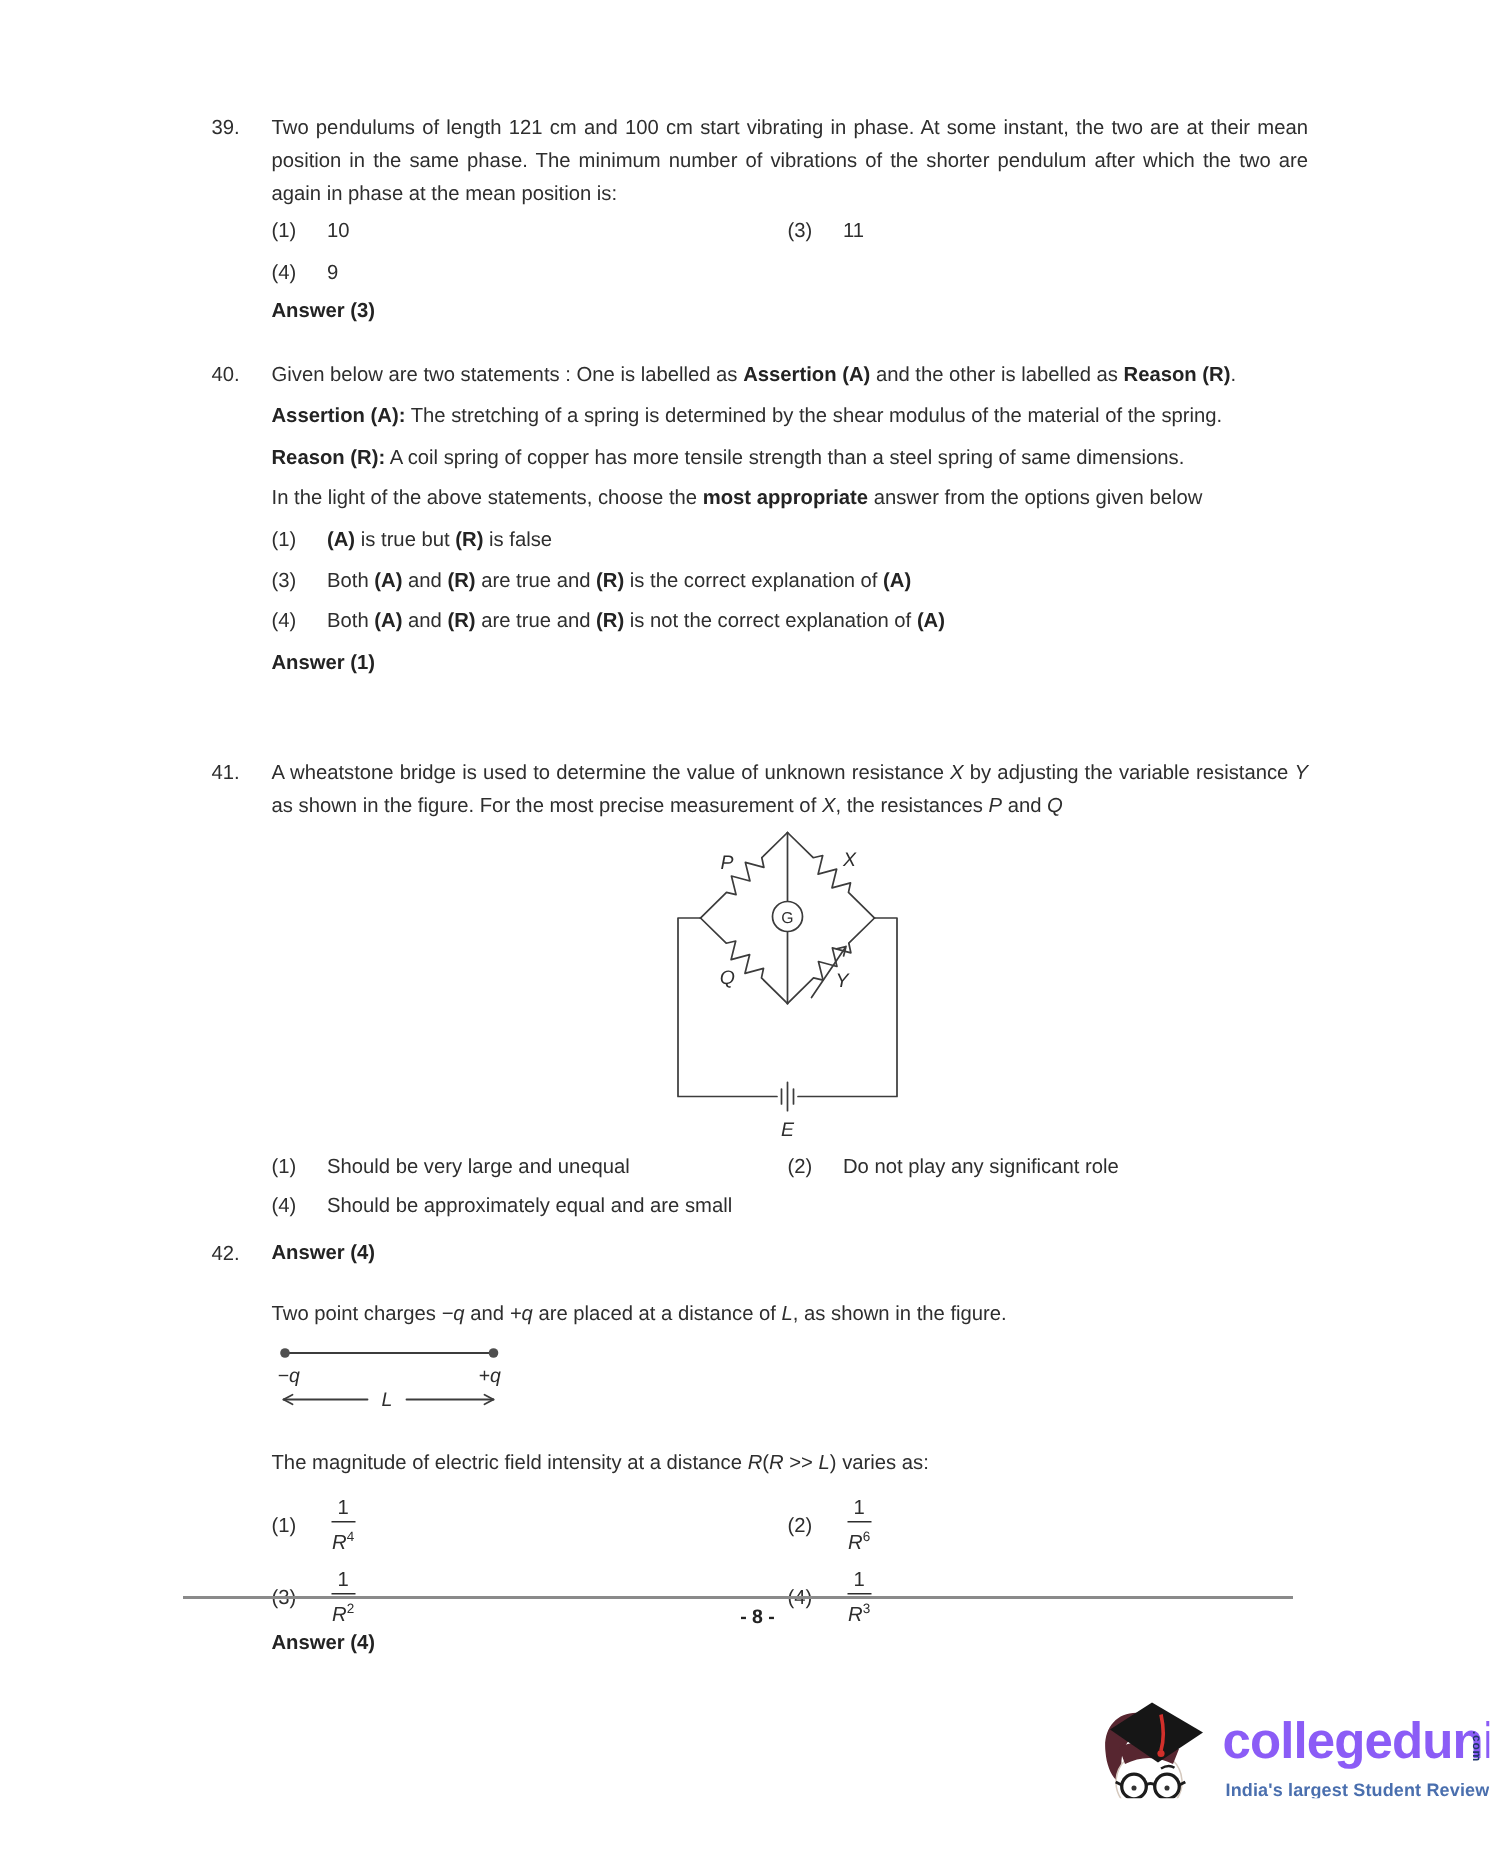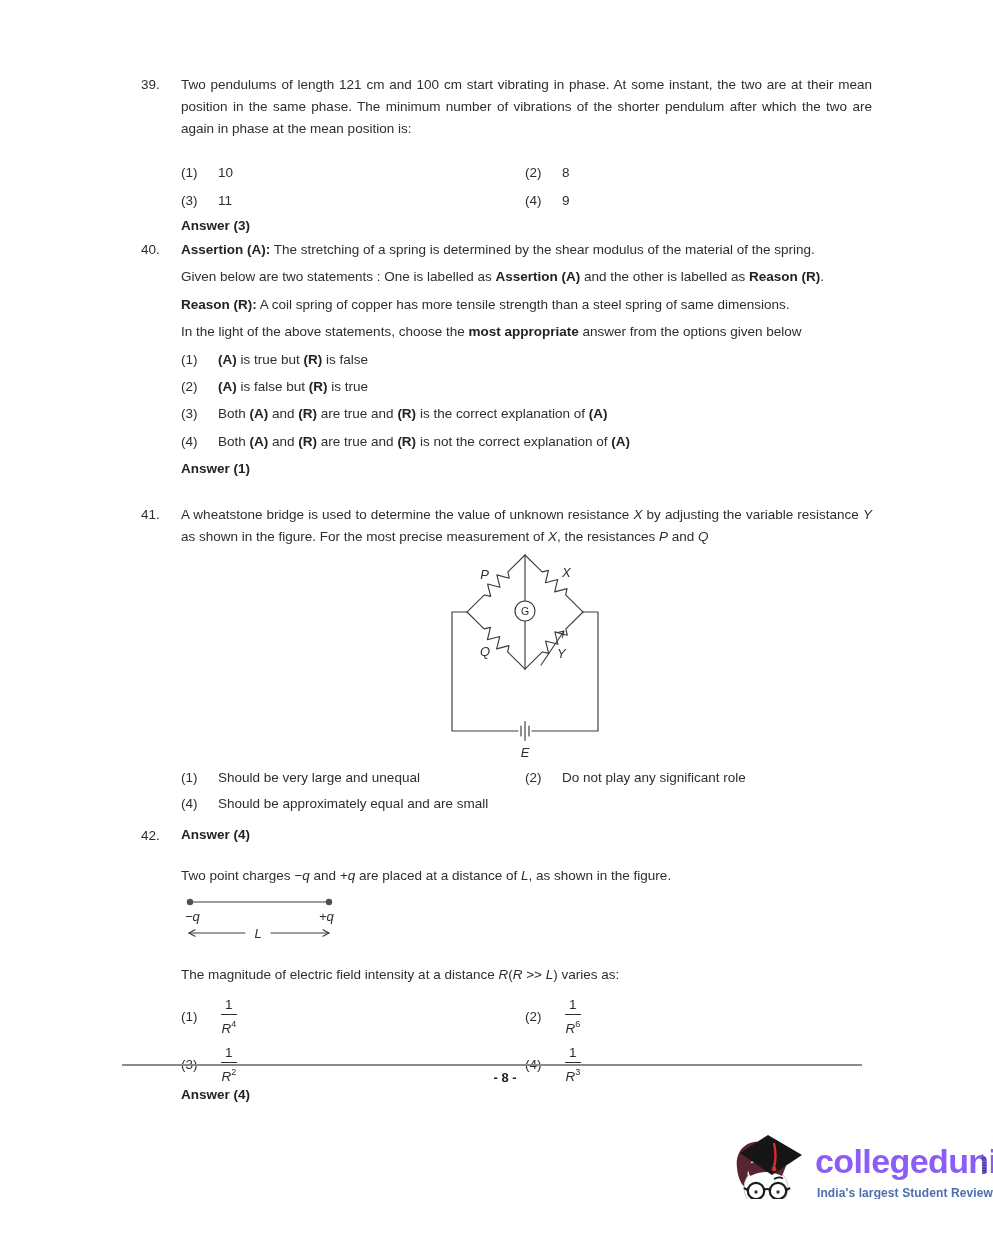--- a/index.html
+++ b/index.html
@@ -43,39 +43,37 @@
 </style>
 </head>
 <body>
 
 <div class="page">
 
   <div class="q" style="top:74px;">
     <div class="qnum">39.</div>
     <div class="qbody">
       <div class="para"><span>Two pendulums of length 121 cm and 100 cm start vibrating in phase. At some instant, the two are at their mean position in the same phase. The minimum number of vibrations of the shorter pendulum after which the two are again in phase at the mean position is:</span></div>
-      <div class="opts2 lh28" style="margin-top:19px;">
+      <div class="opts2 lh28" style="margin-top:0;">
         <div class="opt"><span class="olabel">(1)</span><span>10</span></div>
-        <div class="opt"><span class="olabel">(2)</span><span>8</span></div>
         <div class="opt"><span class="olabel">(3)</span><span>11</span></div>
         <div class="opt"><span class="olabel">(4)</span><span>9</span></div>
       </div>
       <div class="ans">Answer (3)</div>
     </div>
   </div>
 
   <div class="q" style="top:236px;">
     <div class="qnum" style="line-height:27.4px;">40.</div>
     <div class="qbody">
+      <div class="line1"><span>Given below are two statements : One is labelled as </span><span class="b">Assertion (A)</span><span> and the other is labelled as </span><span class="b">Reason (R)</span><span>.</span></div>
       <div class="line1"><span class="b">Assertion (A):</span><span> The stretching of a spring is determined by the shear modulus of the material of the spring.</span></div>
-      <div class="line1"><span>Given below are two statements : One is labelled as </span><span class="b">Assertion (A)</span><span> and the other is labelled as </span><span class="b">Reason (R)</span><span>.</span></div>
       <div class="line1"><span class="b">Reason (R):</span><span> A coil spring of copper has more tensile strength than a steel spring of same dimensions.</span></div>
       <div class="line1"><span>In the light of the above statements, choose the </span><span class="b">most appropriate</span><span> answer from the options given below</span></div>
       <div class="line1"><span class="olabel">(1)</span><span><span class="b">(A)</span><span> is true but </span><span class="b">(R)</span><span> is false</span></span></div>
-      <div class="line1"><span class="olabel">(2)</span><span><span class="b">(A)</span><span> is false but </span><span class="b">(R)</span><span> is true</span></span></div>
       <div class="line1"><span class="olabel">(3)</span><span><span>Both </span><span class="b">(A)</span><span> and </span><span class="b">(R)</span><span> are true and </span><span class="b">(R)</span><span> is the correct explanation of </span><span class="b">(A)</span></span></div>
       <div class="line1"><span class="olabel">(4)</span><span><span>Both </span><span class="b">(A)</span><span> and </span><span class="b">(R)</span><span> are true and </span><span class="b">(R)</span><span> is not the correct explanation of </span><span class="b">(A)</span></span></div>
       <div class="ans" style="line-height:27.4px;">Answer (1)</div>
     </div>
   </div>
 
   <div class="q" style="top:483px;margin-top:21px;">
     <div class="qnum">41.</div>
     <div class="qbody">
       <div class="para"><span>A wheatstone bridge is used to determine the value of unknown resistance </span><span class="i">X</span><span> by adjusting the variable resistance </span><span class="i">Y</span><span> as shown in the figure. For the most precise measurement of </span><span class="i">X</span><span>, the resistances </span><span class="i">P</span><span> and </span><span class="i">Q</span></div>

